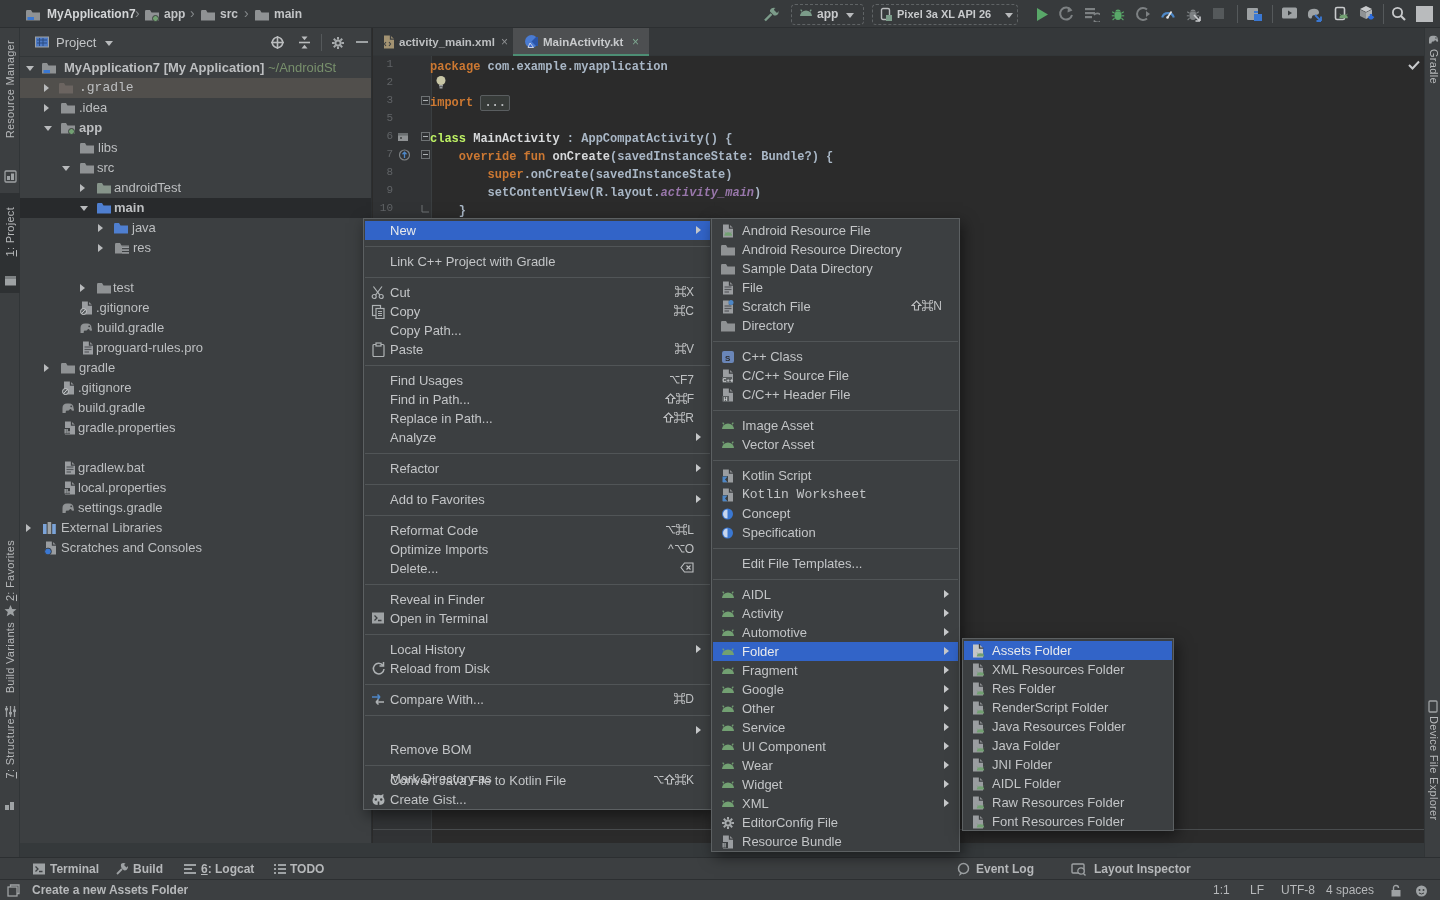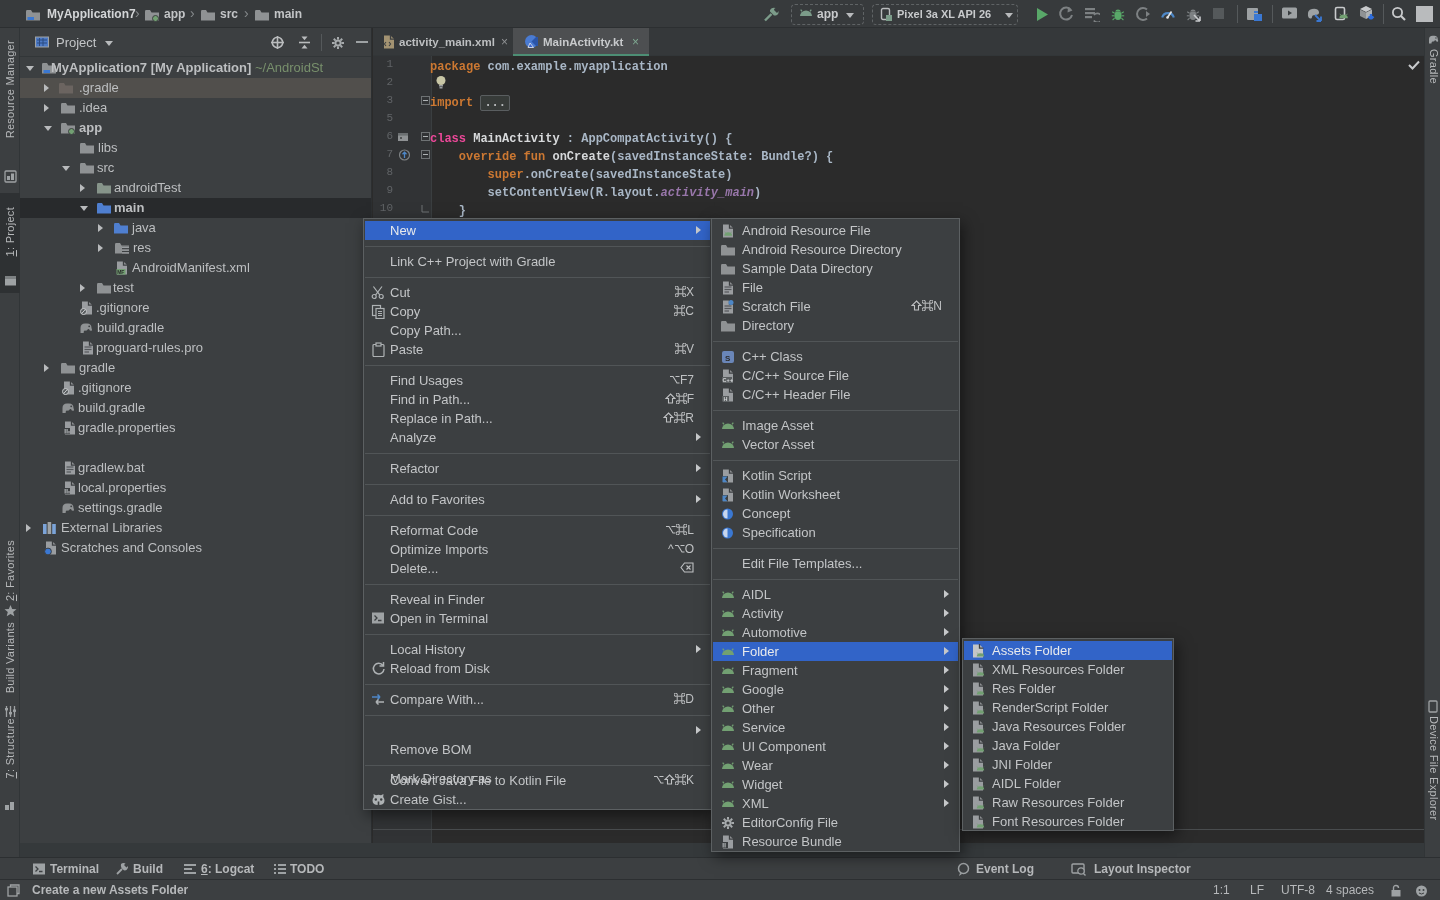--- a/index.html
+++ b/index.html
@@ -298,30 +298,30 @@
 <div class="ab" style="left:336px;top:13px;width:12px;height:2px;background:#9ea2a4;"></div>
 <div class="ab" style="left:0;top:28px;width:352px;height:1px;background:#323638;"></div>
 <div class="trow" style="top:30px;">
 <div class="ab tri-d" style="left:6px;top:8px;"></div>
 <div class="ab" style="left:21px;top:2px">
         <svg width="16" height="16" viewBox="0 0 16 16" style="">
           <path d="M1 4.5 V13.5 H15 V5.5 H7.5 L6 3 H1.5 Z" fill="#8f9294"></path>
           <rect x="2.5" y="10" width="6.5" height="3" fill="#3b78d2"></rect>
         </svg>
       </div>
-<div class="ab" style="left:31px;top:0;"><b>MyApplication7 [My Application]</b> <span style="color:#78906c">~/AndroidSt</span></div>
+<div class="ab" style="left:44px;top:0;"><b>MyApplication7 [My Application]</b> <span style="color:#78906c">~/AndroidSt</span></div>
 </div>
 <div class="trow" style="top:50px;background:#514f4c;">
 <div class="ab tri-r" style="left:24px;top:6px;"></div>
 <div class="ab" style="left:38px;top:2px">
         <svg width="16" height="16" viewBox="0 0 16 16" style="">
           <path d="M1 4.5 V13.5 H15 V5.5 H7.5 L6 3 H1.5 Z" fill="#6b6460"></path>
         </svg>
       </div>
-<div class="ab" style="left:59px;top:0;">.gradle</div>
+<div class="ab" style="left:59px;top:0;font-family:Liberation Mono, monospace;">.gradle</div>
 </div>
 <div class="trow" style="top:70px;">
 <div class="ab tri-r" style="left:24px;top:6px;"></div>
 <div class="ab" style="left:40px;top:2px">
         <svg width="16" height="16" viewBox="0 0 16 16" style="">
           <path d="M1 4.5 V13.5 H15 V5.5 H7.5 L6 3 H1.5 Z" fill="#8f9294"></path>
         </svg>
       </div>
 <div class="ab" style="left:59px;top:0;">.idea</div>
 </div>
@@ -384,31 +384,20 @@
 <div class="ab" style="left:94px;top:2px">
         <svg width="16" height="16" viewBox="0 0 16 16" style="">
           <path d="M1 4.5 V13.5 H15 V5.5 H7.5 L6 3 H1.5 Z" fill="#8f9294"></path>
           <rect x="8" y="6.5" width="7" height="8" fill="#3c3f41"></rect>
           <rect x="8" y="6.5" width="7" height="1.6" fill="#9a9da0"></rect>
           <rect x="8" y="9.3" width="7" height="1.6" fill="#9a9da0"></rect>
           <rect x="8" y="12.1" width="7" height="1.6" fill="#9a9da0"></rect>
         </svg>
       </div>
 <div class="ab" style="left:113px;top:0;">res</div>
-</div>
-<div class="trow" style="top:230px;">
-<div class="ab" style="left:94px;top:2px">
-        <svg width="16" height="16" viewBox="0 0 16 16" style="">
-          <path d="M3 1.5 H9.5 L13 5 V14.5 H3 Z" fill="#9a9da0"></path>
-          <path d="M9.5 1 V5.2 H13.4" fill="none" stroke="#3c3f41" stroke-width="1.3"></path>
-          <rect x="2.5" y="9" width="9" height="5.5" fill="#72a072"></rect>
-          <text x="3.2" y="13.6" font-size="5" font-weight="bold" fill="#2b2b2b" font-family="Liberation Sans">MF</text>
-        </svg>
-      </div>
-<div class="ab" style="left:112px;top:0;">AndroidManifest.xml</div>
 </div>
 <div class="trow" style="top:250px;">
 <div class="ab tri-r" style="left:60px;top:6px;"></div>
 <div class="ab" style="left:76px;top:2px">
         <svg width="16" height="16" viewBox="0 0 16 16" style="">
           <path d="M1 4.5 V13.5 H15 V5.5 H7.5 L6 3 H1.5 Z" fill="#8f9294"></path>
         </svg>
       </div>
 <div class="ab" style="left:93px;top:0;">test</div>
 </div>
@@ -609,21 +598,21 @@
         <line x1="2" y1="4.5" x2="7" y2="4.5" stroke="#aeb2b4"></line>
       </svg>
     </div>
 <div class="ab" style="left:48px;top:176px">
       <svg width="9" height="9" viewBox="0 0 9 9" style="">
         <path d="M1 1 V8 H8" fill="none" stroke="#6e7274"></path>
       </svg>
     </div>
 <div class="row" style="left:57px;top:30px;height:18px;line-height:18px;font-family:&quot;Liberation Mono&quot;,monospace;font-size:12px;font-weight:bold;color:#a9b7c6;"><span style="color:#cc7832">package</span> com.example.myapplication</div>
 <div class="row" style="left:57px;top:66px;height:18px;line-height:18px;font-family:&quot;Liberation Mono&quot;,monospace;font-size:12px;font-weight:bold;color:#a9b7c6;"><span style="color:#cc7832">import</span> <span style="background:#373b39;border:1px solid #5a5e60;border-radius:2px;padding:0 3px;color:#b9bcbe;">...</span></div>
-<div class="row" style="left:57px;top:102px;height:18px;line-height:18px;font-family:&quot;Liberation Mono&quot;,monospace;font-size:12px;font-weight:bold;color:#a9b7c6;"><span style="color:#ec4899">class</span> <span style="color:#d8dadc">MainActivity</span> : AppCompatActivity() {</div>
+<div class="row" style="left:57px;top:102px;height:18px;line-height:18px;font-family:&quot;Liberation Mono&quot;,monospace;font-size:12px;font-weight:bold;color:#a9b7c6;"><span style="color:#bef264">class</span> <span style="color:#d8dadc">MainActivity</span> : AppCompatActivity() {</div>
 <div class="row" style="left:57px;top:120px;height:18px;line-height:18px;font-family:&quot;Liberation Mono&quot;,monospace;font-size:12px;font-weight:bold;color:#a9b7c6;">&nbsp;&nbsp;&nbsp;&nbsp;<span style="color:#cc7832">override fun</span> <span style="color:#d6d8da">onCreate</span>(savedInstanceState: Bundle?) {</div>
 <div class="row" style="left:57px;top:138px;height:18px;line-height:18px;font-family:&quot;Liberation Mono&quot;,monospace;font-size:12px;font-weight:bold;color:#a9b7c6;">&nbsp;&nbsp;&nbsp;&nbsp;&nbsp;&nbsp;&nbsp;&nbsp;<span style="color:#cc7832">super</span>.onCreate(savedInstanceState)</div>
 <div class="row" style="left:57px;top:156px;height:18px;line-height:18px;font-family:&quot;Liberation Mono&quot;,monospace;font-size:12px;font-weight:bold;color:#a9b7c6;">&nbsp;&nbsp;&nbsp;&nbsp;&nbsp;&nbsp;&nbsp;&nbsp;setContentView(R.layout.<span style="color:#9876aa;font-style:italic">activity_main</span>)</div>
 <div class="row" style="left:57px;top:174px;height:18px;line-height:18px;font-family:&quot;Liberation Mono&quot;,monospace;font-size:12px;font-weight:bold;color:#a9b7c6;">&nbsp;&nbsp;&nbsp;&nbsp;}</div>
 <div class="ab" style="left:62px;top:47px">
       <svg width="12" height="15" viewBox="0 0 12 15" style="">
         <circle cx="6" cy="5.5" r="4.5" fill="#c8c6a5"></circle>
         <rect x="4" y="10" width="4" height="1.5" fill="#9a9da0"></rect>
         <rect x="4.5" y="12" width="3" height="1.5" fill="#9a9da0"></rect>
       </svg>
@@ -1031,21 +1020,21 @@
 <div class="ab" style="left:7px;top:2px">
         <svg width="15" height="15" viewBox="0 0 15 15" style="">
           <path d="M3 1.5 H9.5 L13 5 V14.5 H3 Z" fill="#9a9da0"></path>
           <path d="M9.5 1 V5.2 H13.4" fill="none" stroke="#3c3f41" stroke-width="1.3"></path>
           <path d="M2 8 H8 V14.5 H2Z" fill="#3c3f41"></path>
           <path d="M2.5 8.5 H7.5 L5 11.5 L7.5 14.2 H2.5Z" fill="#4d87c7"></path>
         </svg>
       </div>
 <div class="lab" style="left:29px;">Kotlin Script</div>
 </div>
-<div class="mi" style="top:266px;">
+<div class="mi" style="top:266px;font-family:Liberation Mono, monospace;">
 <div class="ab" style="left:7px;top:2px">
         <svg width="15" height="15" viewBox="0 0 15 15" style="">
           <path d="M3 1.5 H9.5 L13 5 V14.5 H3 Z" fill="#9a9da0"></path>
           <path d="M9.5 1 V5.2 H13.4" fill="none" stroke="#3c3f41" stroke-width="1.3"></path>
           <path d="M2 8 H8 V14.5 H2Z" fill="#3c3f41"></path>
           <path d="M2.5 8.5 H7.5 L5 11.5 L7.5 14.2 H2.5Z" fill="#4d87c7"></path>
         </svg>
       </div>
 <div class="lab" style="left:29px;">Kotlin Worksheet</div>
 </div>

